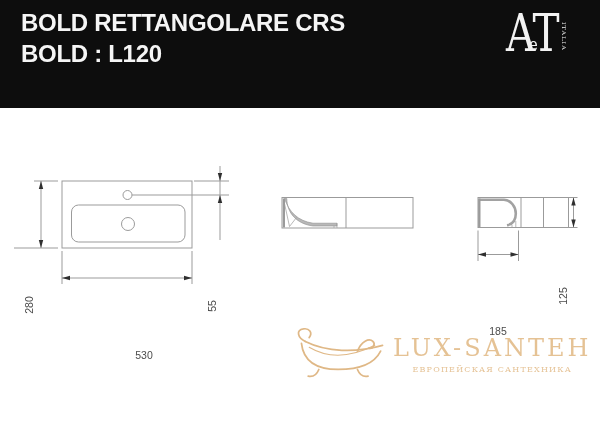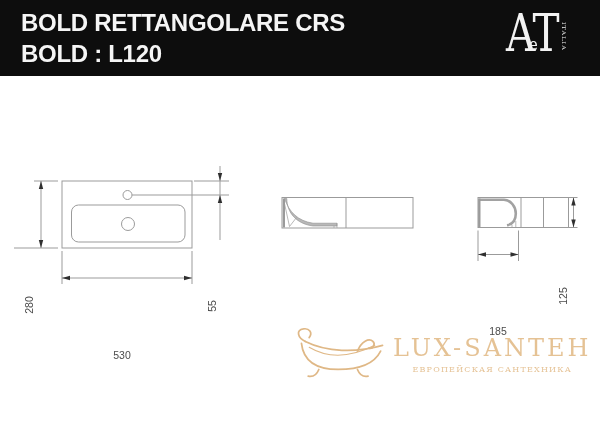--- a/index.html
+++ b/index.html
@@ -1,20 +1,20 @@
 <!DOCTYPE html>
 <html><head>
 <meta charset="utf-8">
 <style>
   html,body{margin:0;padding:0;background:#ffffff;}
   #page{position:relative;width:600px;height:424px;background:#ffffff;overflow:hidden;
         font-family:"Liberation Sans",sans-serif;}
 
   
-  .hdr{position:absolute;left:0;top:0;width:600px;height:76px;background:#0d0d0d;color:#f5f5f5;}
+  .hdr{position:absolute;left:0;top:0;width:600px;height:108px;background:#0d0d0d;color:#f5f5f5;}
   .hdr-title{position:absolute;left:21px;top:9px;font-size:24px;font-weight:600;letter-spacing:-.3px;white-space:nowrap;}
   .hdr-code{position:absolute;left:21px;top:40px;font-size:24px;font-weight:600;letter-spacing:-.3px;white-space:nowrap;}
   .logo{position:absolute;right:34px;top:9px;display:flex;align-items:flex-start;
         font-family:"DejaVu Serif",serif;color:#f2f2f2;transform:scaleX(.78);transform-origin:right top;}
   .logo-A{font-size:52px;line-height:48px;}
   .logo-e{font-size:19px;line-height:19px;margin:26px -5px 0 -8px;position:relative;z-index:2;}
   .logo-T{font-size:52px;line-height:48px;margin-left:-2px;}
   .logo-italia{writing-mode:vertical-rl;font-size:6.5px;letter-spacing:1px;margin:13px 0 0 1px;}
 
   
@@ -110,21 +110,21 @@
 
       <line x1="568.5" y1="197.5" x2="577.5" y2="197.5" class="ln"></line>
       <line x1="568.5" y1="227.5" x2="577.5" y2="227.5" class="ln"></line>
       <line x1="573.5" y1="197.5" x2="573.5" y2="227.5" class="ln"></line>
       <polygon points="573.5,197.5 571.3,205.5 575.7,205.5" class="ar"></polygon>
       <polygon points="573.5,227.5 571.3,219.5 575.7,219.5" class="ar"></polygon>
     </g>
   </svg>
 
   <span class="dim-label rot" style="left:29px;top:305px;">280</span>
-  <span class="dim-label" style="left:122px;top:355px;">530</span>
+  <span class="dim-label" style="left:144px;top:355px;">530</span>
   <span class="dim-label rot" style="left:212px;top:306px;">55</span>
   <span class="dim-label" style="left:498px;top:330.5px;">185</span>
   <span class="dim-label rot" style="left:563px;top:295.5px;">125</span>
 
   <div class="wm">
     <svg width="100" height="56" viewBox="0 0 100 58" xmlns="http://www.w3.org/2000/svg" fill="none" stroke="#ddb27c" stroke-width="1.8" stroke-linecap="round">
       <path d="M12,16 C34,27 64,28 92,20"></path>
       <path d="M8,18 C10,36 22,45 46,45 C70,45 84,38 90,26"></path>
       <path d="M12,16 C4,12 2,4 10,3 C16,2 20,7 16,12"></path>
       <path d="M66,26 C70,16 78,12 82,16 C85,19 82,24 78,23"></path>

